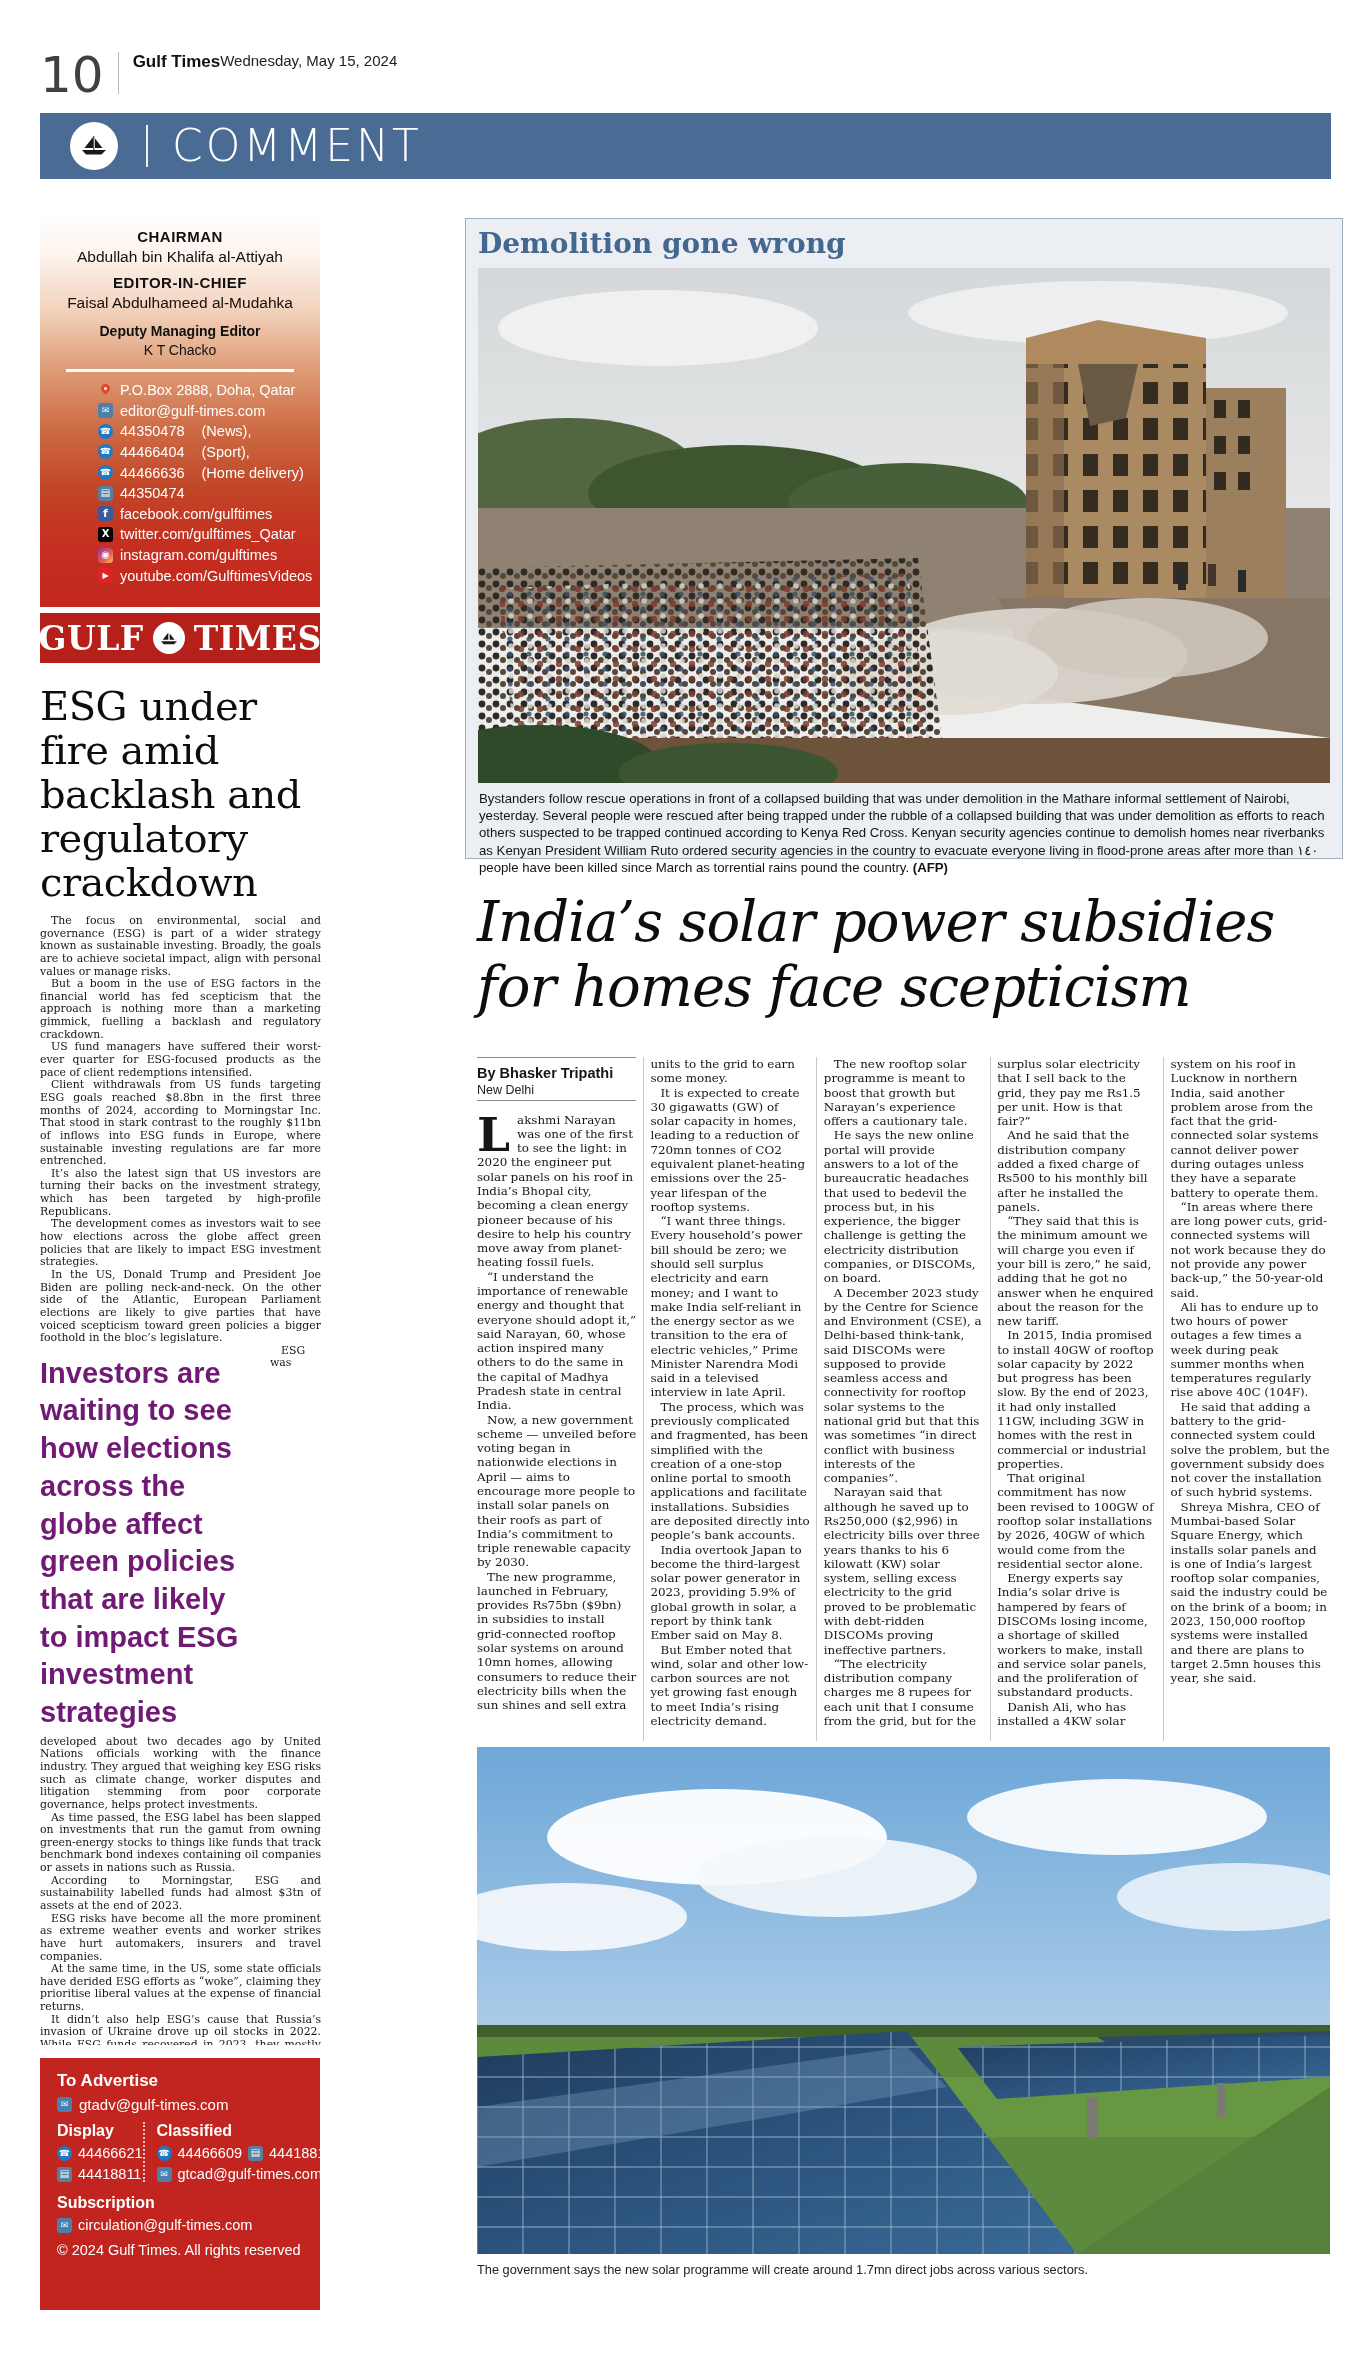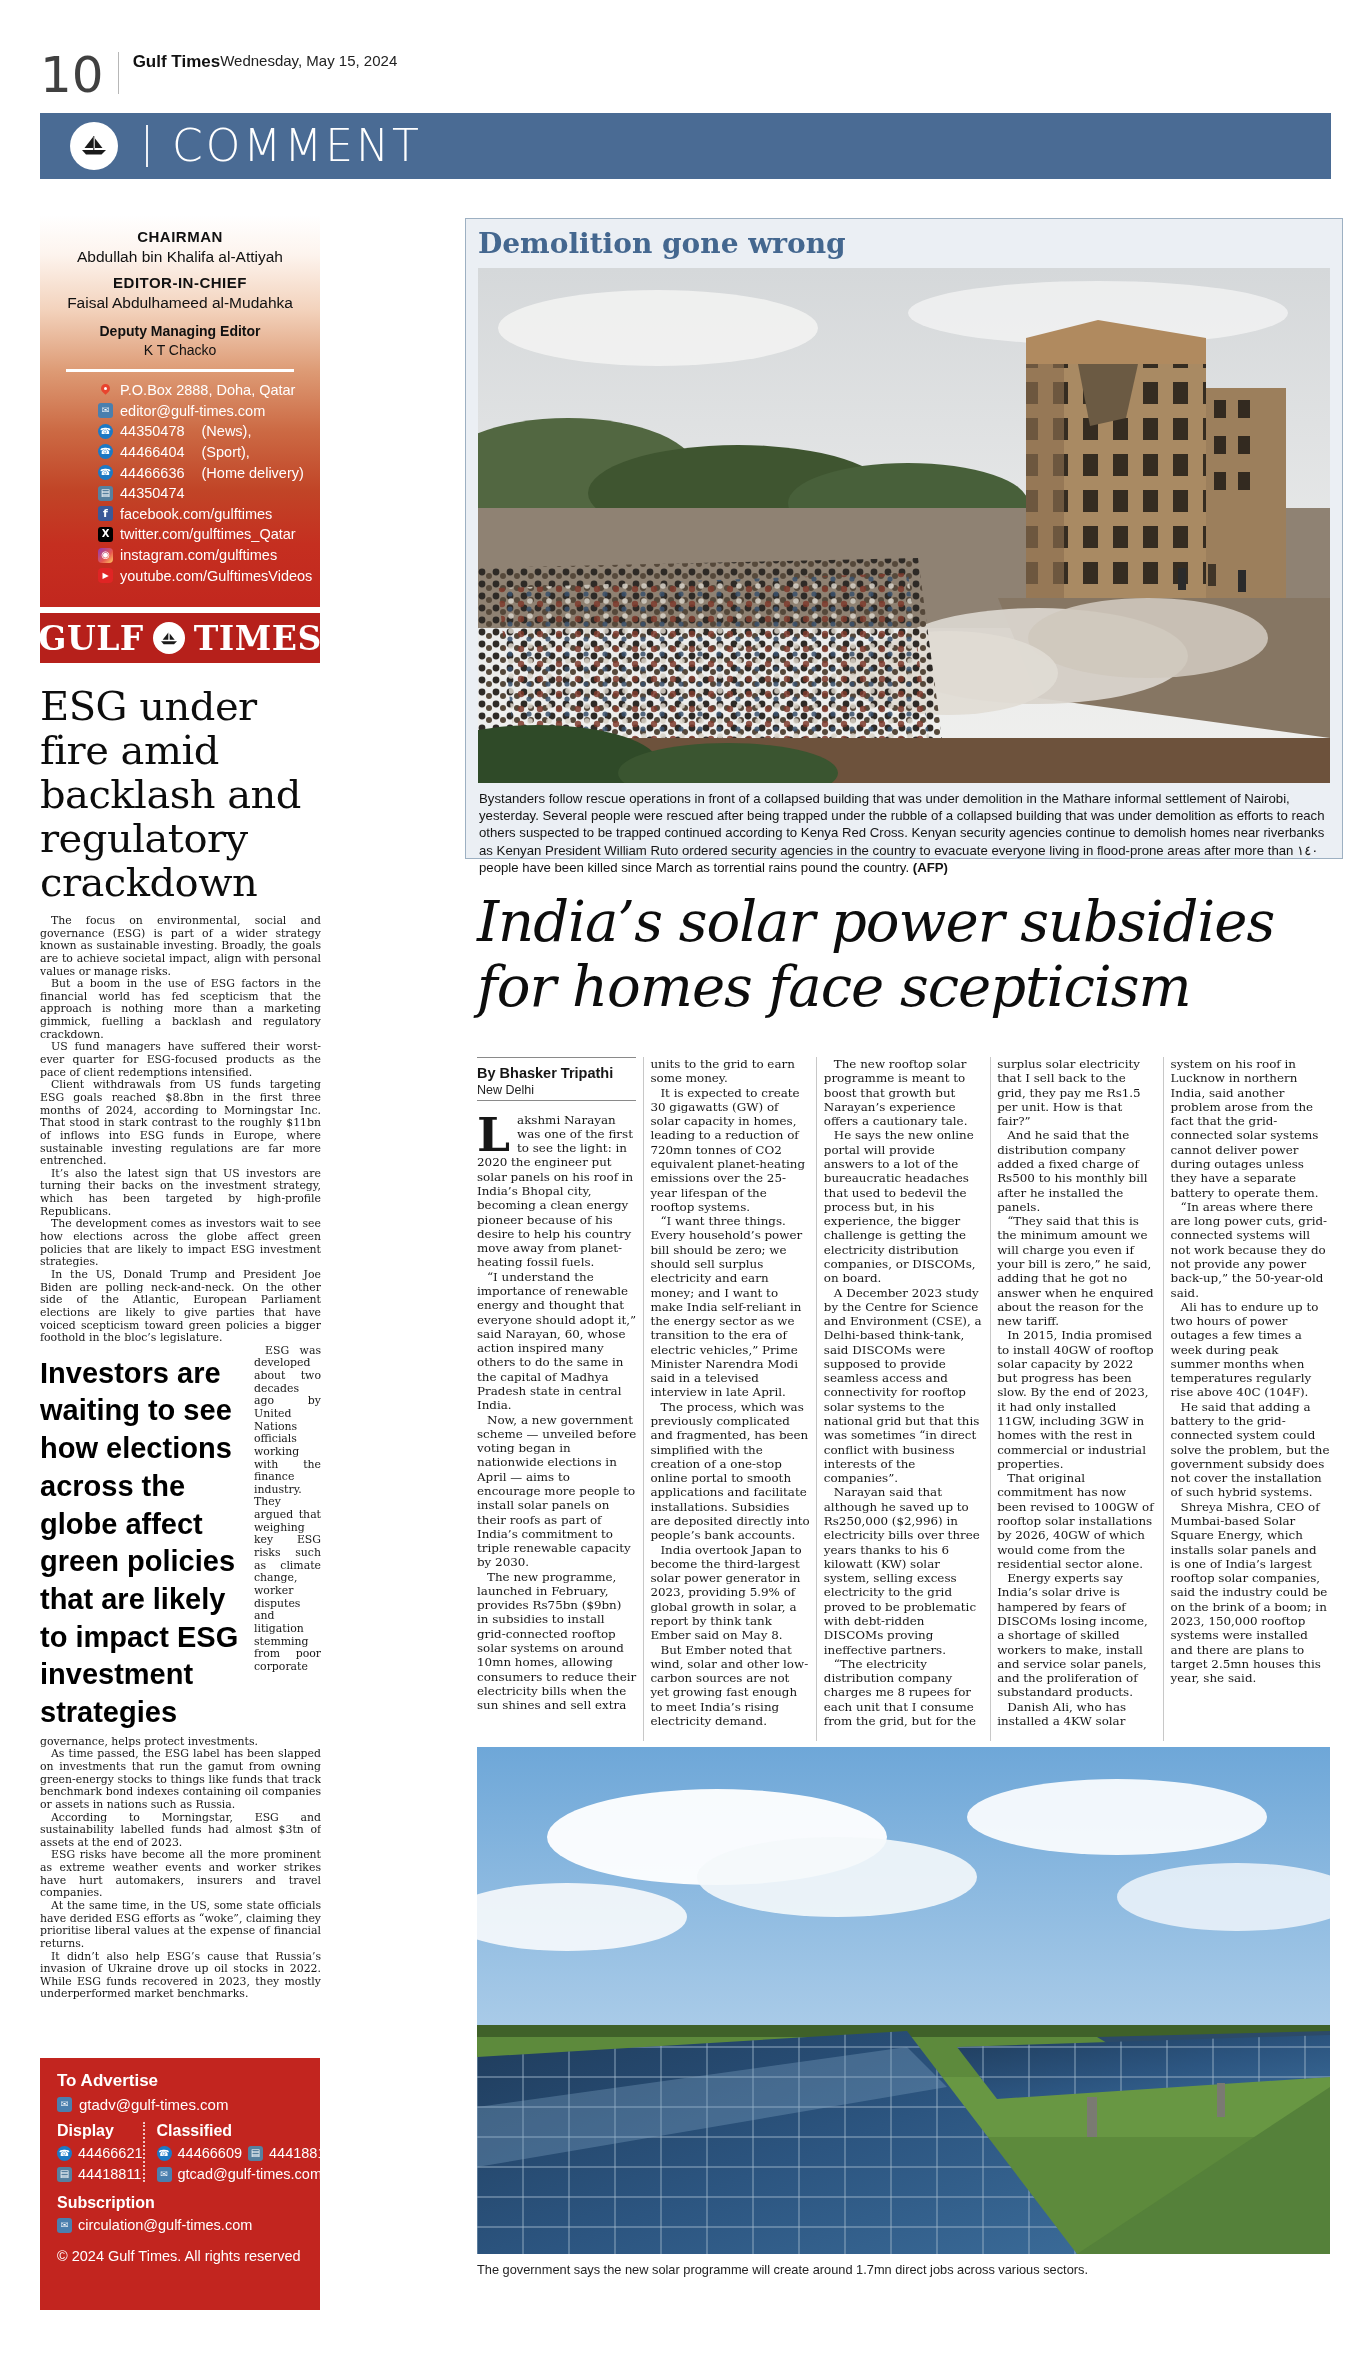--- a/index.html
+++ b/index.html
@@ -45,21 +45,21 @@
 
   
   .gt-logo{position:absolute;left:40px;top:613px;width:280px;height:50px;background:#b6201b;color:#fff;display:flex;align-items:center;justify-content:center;gap:9px;}
   .gt-word{font-family:"DejaVu Serif",serif;font-weight:bold;font-size:33px;letter-spacing:.5px;line-height:1;}
   .gt-circle{width:32px;height:32px;border-radius:50%;background:#fff;display:flex;align-items:center;justify-content:center;flex:0 0 auto;}
 
   
   .esg-headline{position:absolute;left:40px;top:684px;width:292px;font-family:"DejaVu Serif",serif;font-size:40px;line-height:1.1;letter-spacing:-0.5px;color:#0d0d0d;}
   .esg-body{position:absolute;left:40px;top:915px;width:281px;height:1130px;overflow:hidden;font-size:10.9px;line-height:1.16;text-align:justify;color:#161616;}
   .esg-p{margin:0;text-indent:11px;}
-  .pullquote{float:left;width:204px;margin:10px 10px 4px 0;font-family:"Liberation Sans",sans-serif;font-weight:bold;font-size:29px;line-height:1.3;color:#000000;text-align:left;}
+  .pullquote{float:left;width:204px;margin:10px 26px 4px 0;font-family:"Liberation Sans",sans-serif;font-weight:bold;font-size:29px;line-height:1.3;color:#701a75;text-align:left;}
 
   
   .dem-panel{position:absolute;left:465px;top:218px;width:878px;height:641px;background:#ebeff4;border:1px solid #9db0c2;box-sizing:border-box;padding:6px 12px 0;}
   .dem-title{font-family:"DejaVu Serif",serif;font-weight:bold;font-size:28px;color:#44678f;line-height:1.2;margin:2px 0 7px;}
   .dem-photo{width:852px;height:515px;display:block;}
   .dem-caption{font-family:"Liberation Sans",sans-serif;font-size:13.2px;line-height:1.32;color:#141414;padding:7px 1px 0;}
   .dem-credit{font-weight:bold;}
 
   
   .solar-headline{position:absolute;left:477px;top:890px;width:860px;font-family:"DejaVu Serif",serif;font-style:italic;font-size:56px;line-height:1.16;letter-spacing:-1px;color:#0d0d0d;}
@@ -78,21 +78,21 @@
 
   
   .adv-box{position:absolute;left:40px;top:2058px;width:280px;height:252px;background:#c2251f;color:#fff;box-sizing:border-box;padding:13px 0 0 17px;font-family:"Liberation Sans",sans-serif;}
   .adv-title{font-weight:bold;font-size:17px;line-height:1.2;}
   .adv-row{display:flex;align-items:center;gap:7px;font-size:15px;margin-top:5px;}
   .adv-cols{display:flex;margin-top:9px;}
   .adv-col1{width:108px;}
   .adv-col2{border-left:2px dotted rgba(255,255,255,.75);padding-left:12px;}
   .adv-sub-label{font-weight:bold;font-size:16px;}
   .adv-small{display:flex;align-items:center;gap:6px;font-size:14.5px;margin-top:5px;}
-  .adv-copy{font-size:14.5px;margin-top:15px;}
+  .adv-copy{font-size:14.5px;margin-top:9px;}
 
   svg{display:block;}
 </style>
 </head>
 <body>
 
 <div class="top-header">
   <div class="page-num">10</div>
   <div class="hdr-divider"></div>
   <div class="pub-block">

